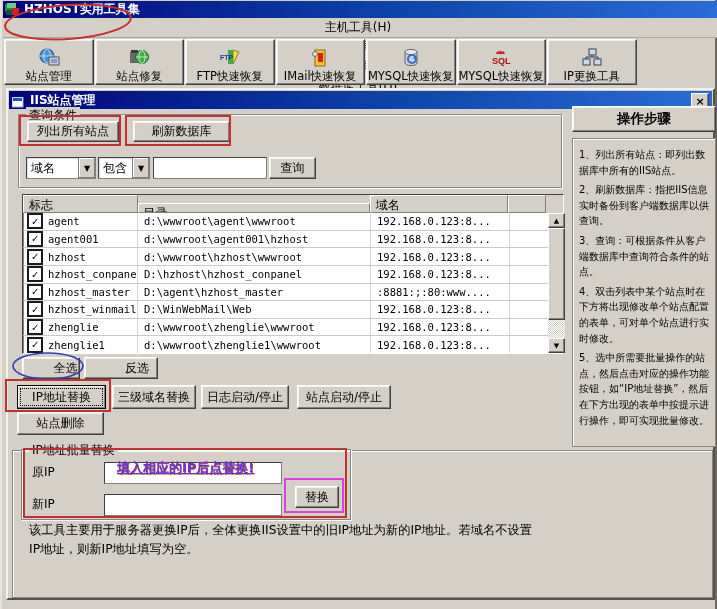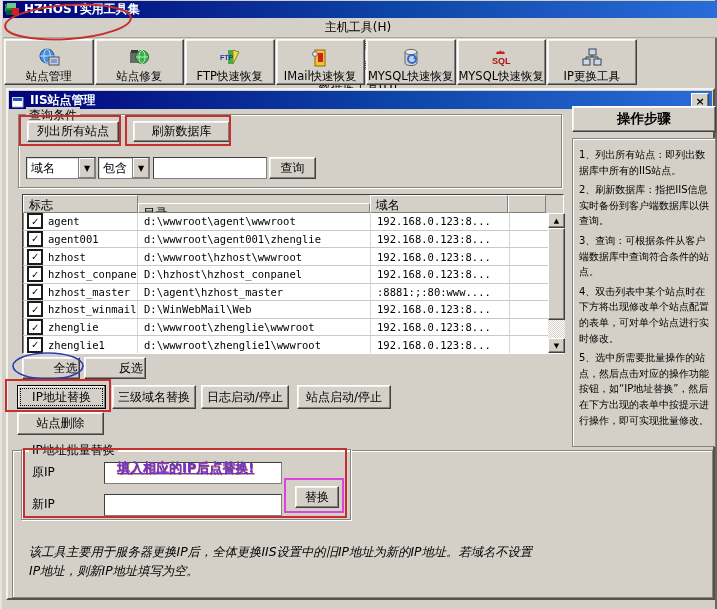--- a/index.html
+++ b/index.html
@@ -239,21 +239,21 @@
               </div>
             <div class="td" style="width:233px;padding-left:6px;">d:\wwwroot\agent\wwwroot</div>
             <div class="td" style="width:139px;padding-left:6px;">192.168.0.123:8...</div>
             <div class="td" style="width:38px;border-right:none;"></div>
           </div>
           <div class="trow">
             <div class="td" style="width:115px;">
                 <span class="cbx">✓</span>
                 <span>agent001</span>
               </div>
-            <div class="td" style="width:233px;padding-left:6px;">d:\wwwroot\agent001\zhenglie</div>
+            <div class="td" style="width:233px;padding-left:6px;">d:\wwwroot\agent001\hzhost</div>
             <div class="td" style="width:139px;padding-left:6px;">192.168.0.123:8...</div>
             <div class="td" style="width:38px;border-right:none;"></div>
           </div>
           <div class="trow">
             <div class="td" style="width:115px;">
                 <span class="cbx">✓</span>
                 <span>hzhost</span>
               </div>
             <div class="td" style="width:233px;padding-left:6px;">d:\wwwroot\hzhost\wwwroot</div>
             <div class="td" style="width:139px;padding-left:6px;">192.168.0.123:8...</div>
@@ -308,40 +308,40 @@
         <div id="vscroll">
           <div class="sbtn">▲</div>
           <div class="sthumb"></div>
           <div class="strack"></div>
           <div class="sbtn">▼</div>
         </div>
       </div>
     </div>
 
     <div class="abs btn" style="left:14px;top:267px;width:58px;height:22px;padding-left:29px;">全选</div>
-    <div class="abs btn" style="left:76px;top:267px;width:62px;height:22px;padding-left:32px;">反选</div>
+    <div class="abs btn" style="left:76px;top:267px;width:74px;height:22px;padding-left:32px;">反选</div>
 
     <div class="abs btn focused" style="left:9px;top:295px;width:89px;height:24px;">IP地址替换</div>
     <div class="abs btn" style="left:104px;top:295px;width:84px;height:24px;">三级域名替换</div>
     <div class="abs btn" style="left:193px;top:295px;width:88px;height:24px;">日志启动/停止</div>
     <div class="abs btn" style="left:289px;top:295px;width:94px;height:24px;">站点启动/停止</div>
     <div class="abs btn" style="left:9px;top:322px;width:87px;height:23px;">站点删除</div>
 
     <div class="abs" id="bottom-panel"></div>
 
     <div class="abs groupbox" style="left:13px;top:359px;width:328px;height:69px;">
       <span class="glabel">IP地址批量替换</span>
     </div>
     <span class="abs" style="left:24px;top:374px;">原IP</span>
     <input class="abs tinput" style="left: 96px; top: 372px; width: 178px; height: 22px;" value="">
     <span class="abs" style="left:24px;top:406px;">新IP</span>
     <input class="abs tinput" style="left: 96px; top: 404px; width: 178px; height: 22px;" value="">
     <div class="abs btn" style="left:287px;top:396px;width:44px;height:22px;">替换</div>
 
-    <div class="abs note" style="left:21px;top:453px;width:665px;font-style:italic;">
+    <div class="abs note" style="left:21px;top:431px;width:665px;">
       <div>该工具主要用于服务器更换IP后，全体更换IIS设置中的旧IP地址为新的IP地址。若域名不设置</div>
       <div>IP地址，则新IP地址填写为空。</div>
     </div>
 
     <div class="abs" id="steps-header">操作步骤</div>
     <div class="abs" id="steps-box">
       <p>1、列出所有站点：即列出数据库中所有的IIS站点。</p>
       <p>2、刷新数据库：指把IIS信息实时备份到客户端数据库以供查询。</p>
       <p>3、查询：可根据条件从客户端数据库中查询符合条件的站点。</p>
       <p>4、双击列表中某个站点时在下方将出现修改单个站点配置的表单，可对单个站点进行实时修改。</p>

